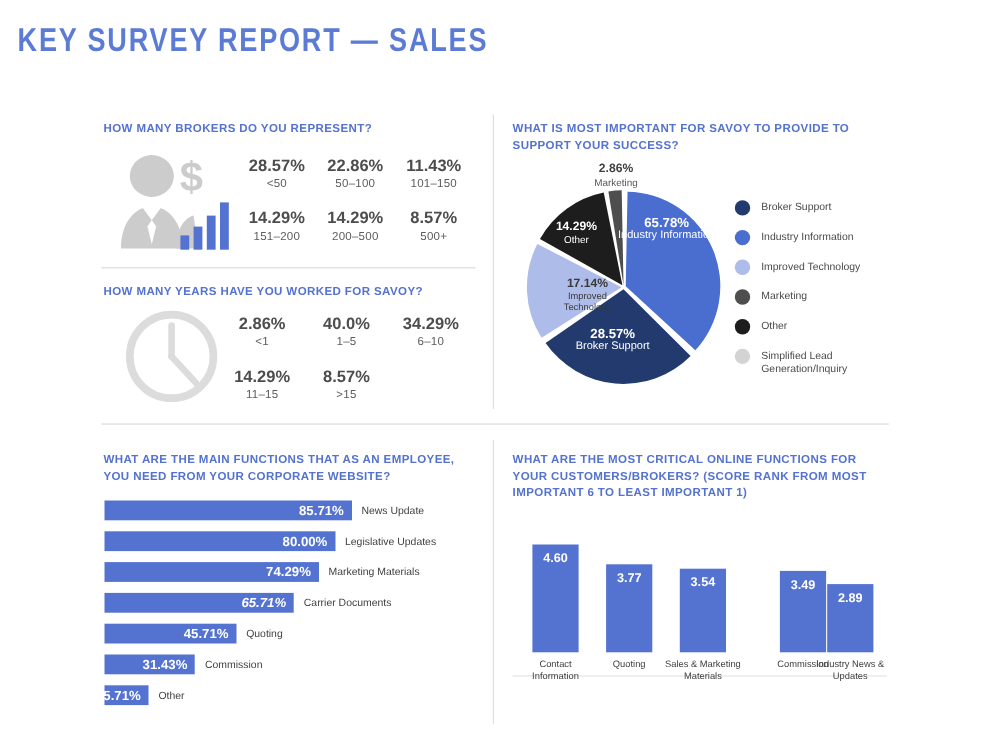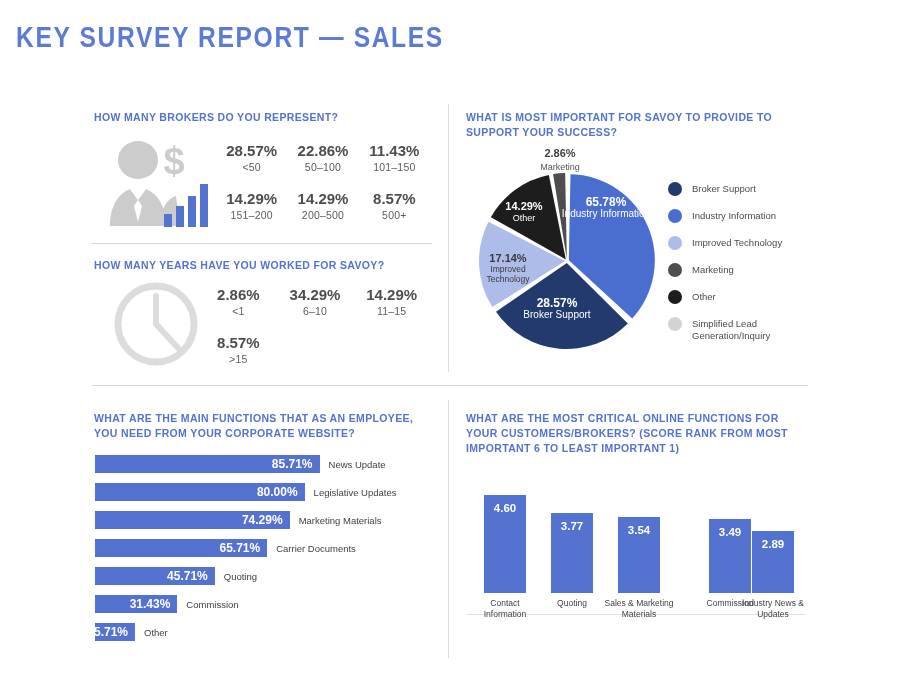--- a/index.html
+++ b/index.html
@@ -191,20 +191,24 @@
       <line x1="46" y1="46" x2="68" y2="70" stroke="#dcdcdc" stroke-width="6" stroke-linecap="round"></line>
     </svg>
   </div>
 
   <div class="stat-grid" style="left:200px; top:286px; width:230px; grid-template-columns:1fr 1fr 1fr; row-gap:16px;">
     <div class="stat-cell">
       <div class="stat-pct">2.86%</div>
       <div class="stat-lab">&lt;1</div>
     </div>
     <div class="stat-cell">
+      <div class="stat-pct">40.0%</div>
+      <div class="stat-lab">1–5</div>
+    </div>
+    <div class="stat-cell">
       <div class="stat-pct">34.29%</div>
       <div class="stat-lab">6–10</div>
     </div>
     <div class="stat-cell">
       <div class="stat-pct">14.29%</div>
       <div class="stat-lab">11–15</div>
     </div>
     <div class="stat-cell">
       <div class="stat-pct">8.57%</div>
       <div class="stat-lab">&gt;15</div>
@@ -232,21 +236,21 @@
   <div class="slice-label" style="left:560px; top:196px; width:92px; color:#ffffff; font-size:12px;">
     <span class="s-pct">65.78%</span>
     <span class="s-lab" style="font-size:10px;">Industry Information</span>
   </div>
 
   <div class="slice-label" style="left:505px; top:297px; width:104px; color:#ffffff; font-size:12px;">
     <span class="s-pct">28.57%</span>
     <span class="s-lab" style="font-size:10px;">Broker Support</span>
   </div>
 
-  <div class="slice-label" style="left:474px; top:252px; width:68px; color:#3a3a3a; font-size:11px;">
+  <div class="slice-label" style="left:500px; top:252px; width:68px; color:#3a3a3a; font-size:11px;">
     <span class="s-pct">17.14%</span>
     <span class="s-lab" style="font-size:8.5px; line-height:10px;">Improved Technology</span>
   </div>
 
   <div class="slice-label" style="left:491px; top:200px; width:66px; color:#ffffff; font-size:11px;">
     <span class="s-pct">14.29%</span>
     <span class="s-lab" style="font-size:9px;">Other</span>
   </div>
 
   <div class="legend" style="left:668px; top:182px; width:140px;">
@@ -291,21 +295,21 @@
         </div>
         <span class="hbar-lab">Legislative Updates</span>
       </div>
       <div class="hbar-row">
         <div class="hbar" style="width: 194.64px;">
           <span class="hbar-val">74.29%</span>
         </div>
         <span class="hbar-lab">Marketing Materials</span>
       </div>
       <div class="hbar-row">
-        <div class="hbar" style="width: 172.16px;">
+        <div class="hbar" style="width: 172.16px; font-style: italic;">
           <span class="hbar-val">65.71%</span>
         </div>
         <span class="hbar-lab">Carrier Documents</span>
       </div>
       <div class="hbar-row">
         <div class="hbar" style="width: 119.76px;">
           <span class="hbar-val">45.71%</span>
         </div>
         <span class="hbar-lab">Quoting</span>
       </div>

